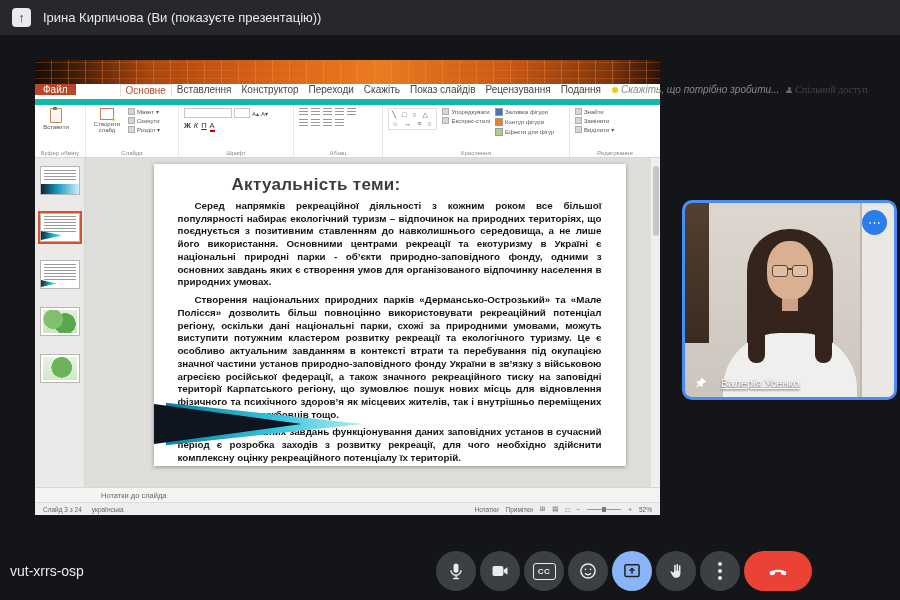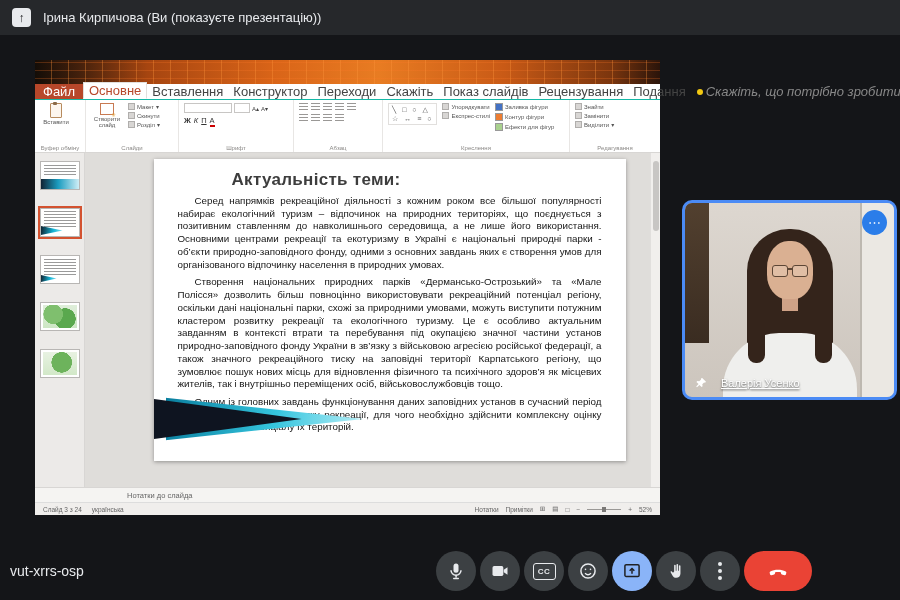--- a/index.html
+++ b/index.html
@@ -22,25 +22,25 @@
 
   
   .ppt{position:absolute;left:35px;top:84px;width:625px;height:431px;background:#fff;
        display:flex;flex-direction:column;color:#444;}
   .ppt-titlebar{height:16px;background:#b7472a;color:#fff;display:flex;align-items:center;
                 padding:0 5px;font-size:8px;flex:0 0 auto;}
   .qat{display:flex;gap:5px;font-size:7px;opacity:.9;}
   .ppt-title{flex:1;text-align:center;white-space:nowrap;overflow:hidden;font-size:8px;}
   .winctl{display:flex;gap:9px;font-size:8px;padding-right:2px;}
 
-  .ppt-tabs{height:15px;display:flex;align-items:flex-end;background:#fff;
-            border-bottom:1px solid #14b8a6;font-size:13px;flex:0 0 auto;}
+  .ppt-tabs{height:15px;display:flex;align-items:flex-start;background:#fff;
+            border-bottom:6px solid #14b8a6;font-size:10px;flex:0 0 auto;}
   .tab-file{background:#b7472a;color:#fff;padding:0 8px;display:flex;align-items:center;}
   .tab{padding:0 5px;display:flex;align-items:center;color:#444;white-space:nowrap;}
-  .tab.sel{color:#b7472a;border:1px solid #e1dfdd;border-bottom:1px solid #fff;background:#fff;}
+  .tab.sel{color:#b7472a;border:1px solid #e1dfdd;border-bottom:1px solid #fff;background:#fff;margin-left:44px;}
   .tellme{margin-left:6px;display:flex;align-items:center;gap:3px;color:#888;font-style:italic;white-space:nowrap;}
   .bulb{width:6px;height:6px;border-radius:50%;background:#f2c811;display:inline-block;}
   .share-btn{margin-left:auto;display:flex;align-items:center;gap:3px;padding:0 7px;color:#444;white-space:nowrap;font-family:Liberation Serif, serif;}
   .mini-person{width:6px;height:6px;display:inline-block;position:relative;}
   .mini-person::before{content:"";position:absolute;left:1.5px;top:0;width:3px;height:3px;border-radius:50%;background:#6a6a6a;}
   .mini-person::after{content:"";position:absolute;left:0;bottom:0;width:6px;height:3px;border-radius:3px 3px 0 0;background:#6a6a6a;}
 
   
   .ribbon{height:52px;display:flex;background:#fff;border-bottom:1px solid #d8d6d4;flex:0 0 auto;overflow:hidden;}
   .rgroup{position:relative;border-right:1px solid #e8e6e4;padding:3px 5px 9px;display:flex;gap:5px;align-items:flex-start;}
@@ -85,32 +85,32 @@
          linear-gradient(#dfeeda,#cde6c4);}
   .t-map2{position:absolute;inset:2px;background:
           radial-gradient(circle at 55% 45%,#6db35c 0 45%,transparent 46%),
           linear-gradient(#e8f2e2,#d2e8c8);}
 
   .editor{flex:1;background:#dfddda;display:flex;justify-content:center;position:relative;min-width:0;padding-left:44px;}
   .slide{margin-top:6px;width:472px;height:302px;background:#fff;box-shadow:0 1px 4px rgba(0,0,0,.35);
          position:relative;padding:11px 24px 0;box-sizing:border-box;overflow:hidden;}
   .slide-title{margin:0 0 2px 54px;font-size:17px;font-weight:bold;color:#3d3d3d;letter-spacing:.3px;}
   .slide-text p{margin:5px 0 0;font-size:9.8px;line-height:1.3;text-align:justify;
-                text-indent:17px;color:#151515;}
+                text-indent:17px;color:#151515;font-weight:bold;}
   .deco{position:absolute;left:0;bottom:14px;width:215px;height:56px;pointer-events:none;}
   .d-teal{position:absolute;left:12px;top:0;width:198px;height:56px;
           background:linear-gradient(100deg,#0a7e9e,#35c5de 55%,#bdf0f8);
           clip-path:polygon(0 12%,100% 50%,0 88%);}
   .d-black{position:absolute;left:0;top:8px;width:148px;height:40px;background:#0e1420;
            clip-path:polygon(0 0,100% 50%,0 100%);}
   .vscroll{width:9px;background:#f1efed;border-left:1px solid #e1dfdd;position:relative;flex:0 0 auto;}
   .vthumb{position:absolute;left:1.5px;top:8px;width:6px;height:70px;background:#c8c6c4;border-radius:3px;}
 
   .notesbar{height:14px;background:#f5f4f2;border-top:1px solid #d8d6d4;display:flex;align-items:center;
-            padding-left:92px;font-size:7.5px;color:#666;flex:0 0 auto;}
+            padding-left:66px;font-size:7.5px;color:#666;flex:0 0 auto;}
   .statusbar{height:12px;background:#f0eeec;border-top:1px solid #ddd;display:flex;align-items:center;
              padding:0 8px;font-size:6.5px;color:#666;gap:10px;flex:0 0 auto;}
   .sb-right{margin-left:auto;display:flex;align-items:center;gap:7px;}
   .zoombar{width:34px;height:1px;background:#9a9896;position:relative;display:inline-block;}
   .zoombar::after{content:"";position:absolute;left:15px;top:-2px;width:4px;height:5px;background:#7a7876;}
 
   
   .tile{position:absolute;left:682px;top:200px;width:215px;height:200px;border-radius:10px;
         border:3px solid #4b8bf5;background:linear-gradient(180deg,#ddd7d0,#ccc5bd);overflow:hidden;box-sizing:border-box;}
   .wardrobe{position:absolute;left:0;top:0;width:24px;height:72%;background:linear-gradient(#52402f,#3a2c21);}

